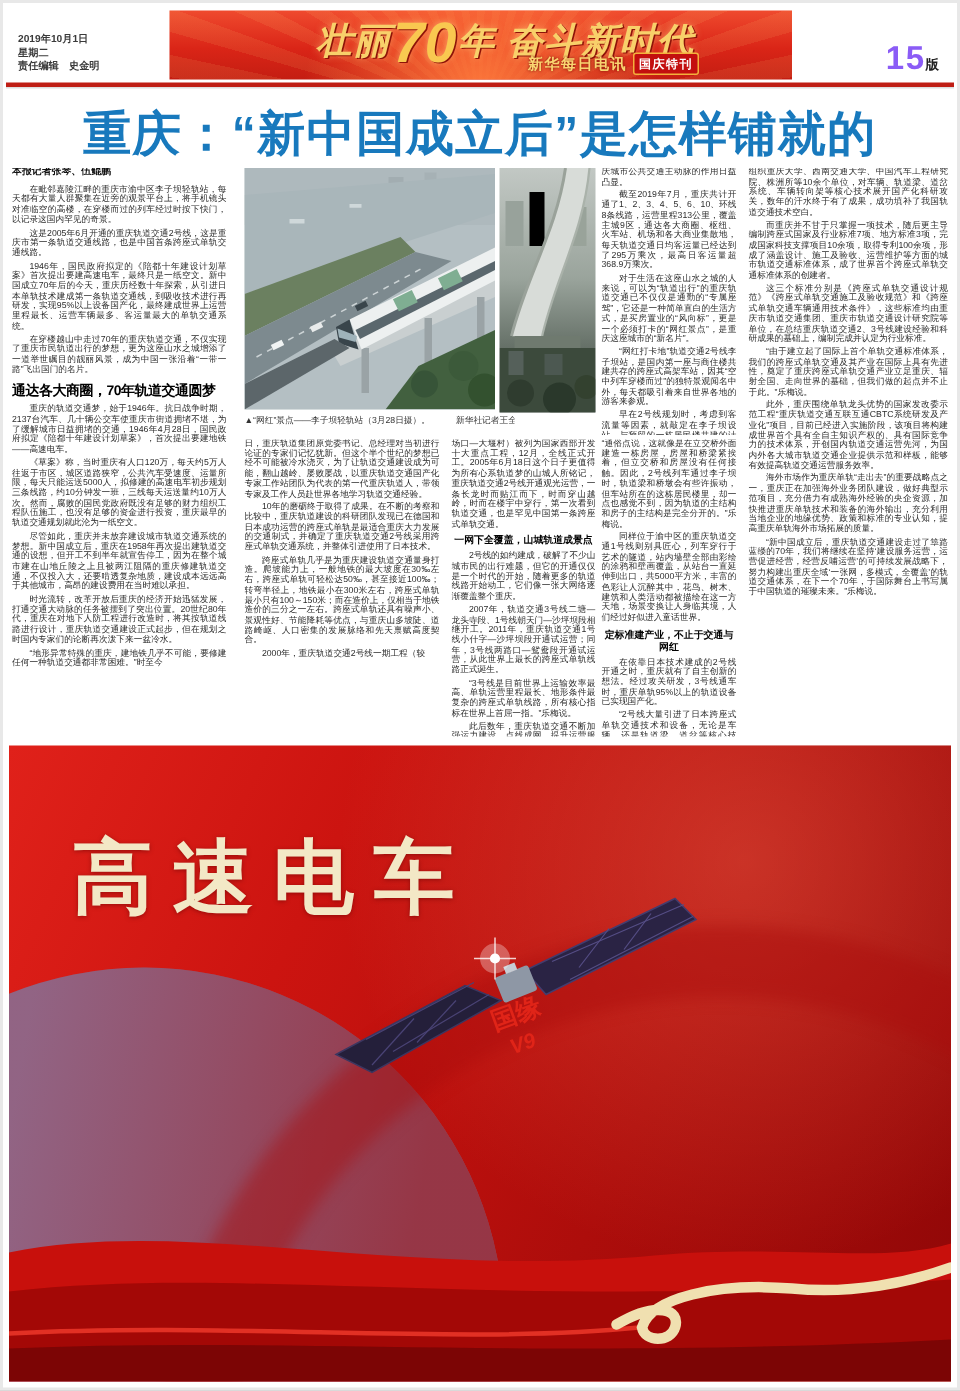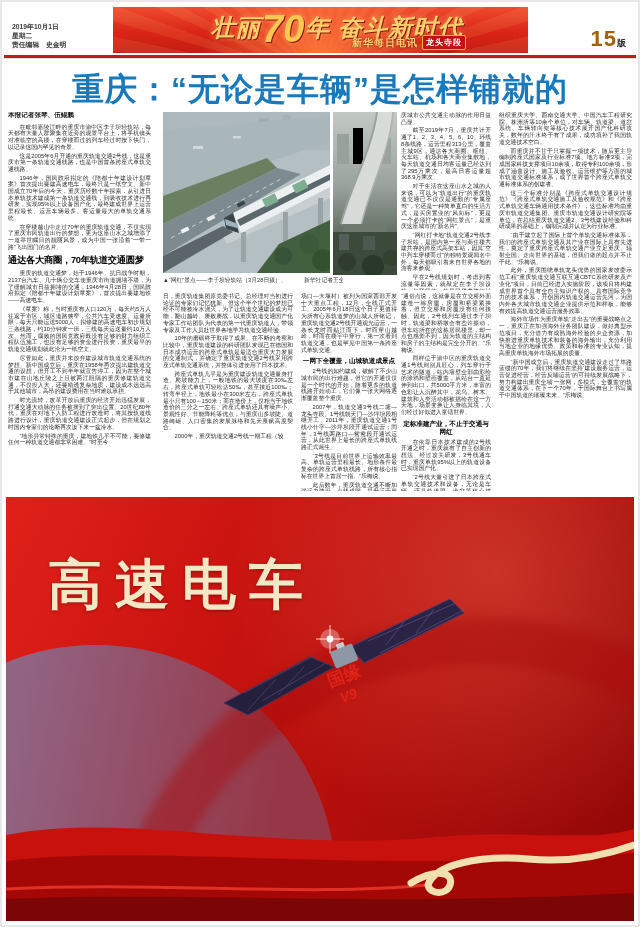--- a/index.html
+++ b/index.html
@@ -16,21 +16,21 @@
   .banner-title{position:absolute;left:0;right:0;top:1px;text-align:center;color:#f8d06a;
                 font-weight:bold;font-style:italic;white-space:nowrap;
                 text-shadow:1px 1px 0 #8e1308,0 0 5px rgba(255,220,140,.55);padding-left:33px;}
   .bt-sm{font-size:24px;vertical-align:6px;letter-spacing:1px;}
   .bt-big{font-size:38px;vertical-align:0;color:#f9c850;padding:0 1px;}
   .banner-sub{position:absolute;right:62px;bottom:3px;display:flex;align-items:center;gap:4px;}
   .paper-name{color:#f9d470;font-size:10px;font-weight:bold;letter-spacing:1px;text-shadow:0 0 2px #7c0f06;}
   .special-box{background:#c30f0f;border:1px solid #f3b13c;color:#ffffff;font-size:8px;font-weight:bold;
                padding:1px 3px;border-radius:2px;letter-spacing:1px;}
   .pagenum{position:absolute;right:14px;top:26px;white-space:nowrap;}
-  .pagenum .n{color:#a16207;font-size:22px;font-weight:bold;letter-spacing:1px;margin-left:45px;}
+  .pagenum .n{color:#8b5cf6;font-size:22px;font-weight:bold;letter-spacing:1px;margin-left:45px;}
   .pagenum .u{color:#222;font-size:9px;font-weight:bold;}
   .rule{position:absolute;left:4px;right:4px;top:55px;height:2.5px;background:#bf1e15;}
   .rule-shadow{position:absolute;left:4px;right:4px;top:58px;height:1px;background:#dedede;}
   
   .headline{position:absolute;left:10px;right:10px;top:68px;text-align:center;color:#1879bd;
             font-size:32px;font-weight:bold;letter-spacing:1px;white-space:nowrap;}
   
   .col{position:absolute;top:112px;height:379px;font-size:5.8px;line-height:6.7px;text-align:justify;
        color:#2b2b2b;overflow:hidden;}
   .col p{margin:0 0 2px;text-indent:2em;}
@@ -80,32 +80,32 @@
     <div>星期二</div>
     <div>责任编辑　史金明</div>
   </div>
 
   <div class="banner">
     <div class="banner-title">
       <span class="bt-sm">壮丽</span><span class="bt-big">70</span><span class="bt-sm">年 奋斗新时代</span>
     </div>
     <div class="banner-sub">
       <span class="paper-name">新华每日电讯</span>
-      <span class="special-box">龙头寺段</span>
+      <span class="special-box">国庆特刊</span>
     </div>
   </div>
 
   <div class="pagenum">
     <span class="n">15</span><span class="u">版</span>
   </div>
 
   <div class="rule"></div>
   <div class="rule-shadow"></div>
 
-  <div class="headline">重庆：“无论是车辆”是怎样铺就的</div>
+  <div class="headline">重庆：“新中国成立后”是怎样铺就的</div>
 
   <div class="col c1">
     <p class="byline">本报记者张琴、伍鲲鹏</p>
     <p>在毗邻嘉陵江畔的重庆市渝中区李子坝轻轨站，每天都有大量人群聚集在近旁的观景平台上，将手机镜头对准临空的高楼，在穿楼而过的列车经过时按下快门，以记录这国内罕见的奇景。</p>
     <p>这是2005年6月开通的重庆轨道交通2号线，这是重庆市第一条轨道交通线路，也是中国首条跨座式单轨交通线路。</p>
     <p>1946年，国民政府拟定的《陪都十年建设计划草案》首次提出要建高速电车，最终只是一纸空文。新中国成立70年后的今天，重庆历经数十年探索，从引进日本单轨技术建成第一条轨道交通线，到吸收技术进行再研发，实现95%以上设备国产化，最终建成世界上运营里程最长、运营车辆最多、客运量最大的单轨交通系统。</p>
     <p>在穿楼越山中走过70年的重庆轨道交通，不仅实现了重庆市民轨道出行的梦想，更为这座山水之城增添了一道举世瞩目的靓丽风景，成为中国一张沿着“一带一路”飞出国门的名片。</p>
     <p class="sub1">通达各大商圈，70年轨道交通圆梦</p>
     <p>重庆的轨道交通梦，始于1946年。抗日战争时期，2137台汽车、几十辆公交车使重庆市街道拥堵不堪，为了缓解城市日益拥堵的交通，1946年4月28日，国民政府拟定《陪都十年建设计划草案》，首次提出要建地铁——高速电车。</p>
     <p>《草案》称，当时重庆有人口120万，每天约5万人往返于市区，城区道路狭窄，公共汽车受速度、运量所限，每天只能运送5000人，拟修建的高速电车初步规划三条线路，约10分钟发一班，三线每天运送量约10万人次。然而，腐败的国民党政府既没有足够的财力组织工程队伍施工，也没有足够的资金进行投资，重庆最早的轨道交通规划就此沦为一纸空文。</p>

